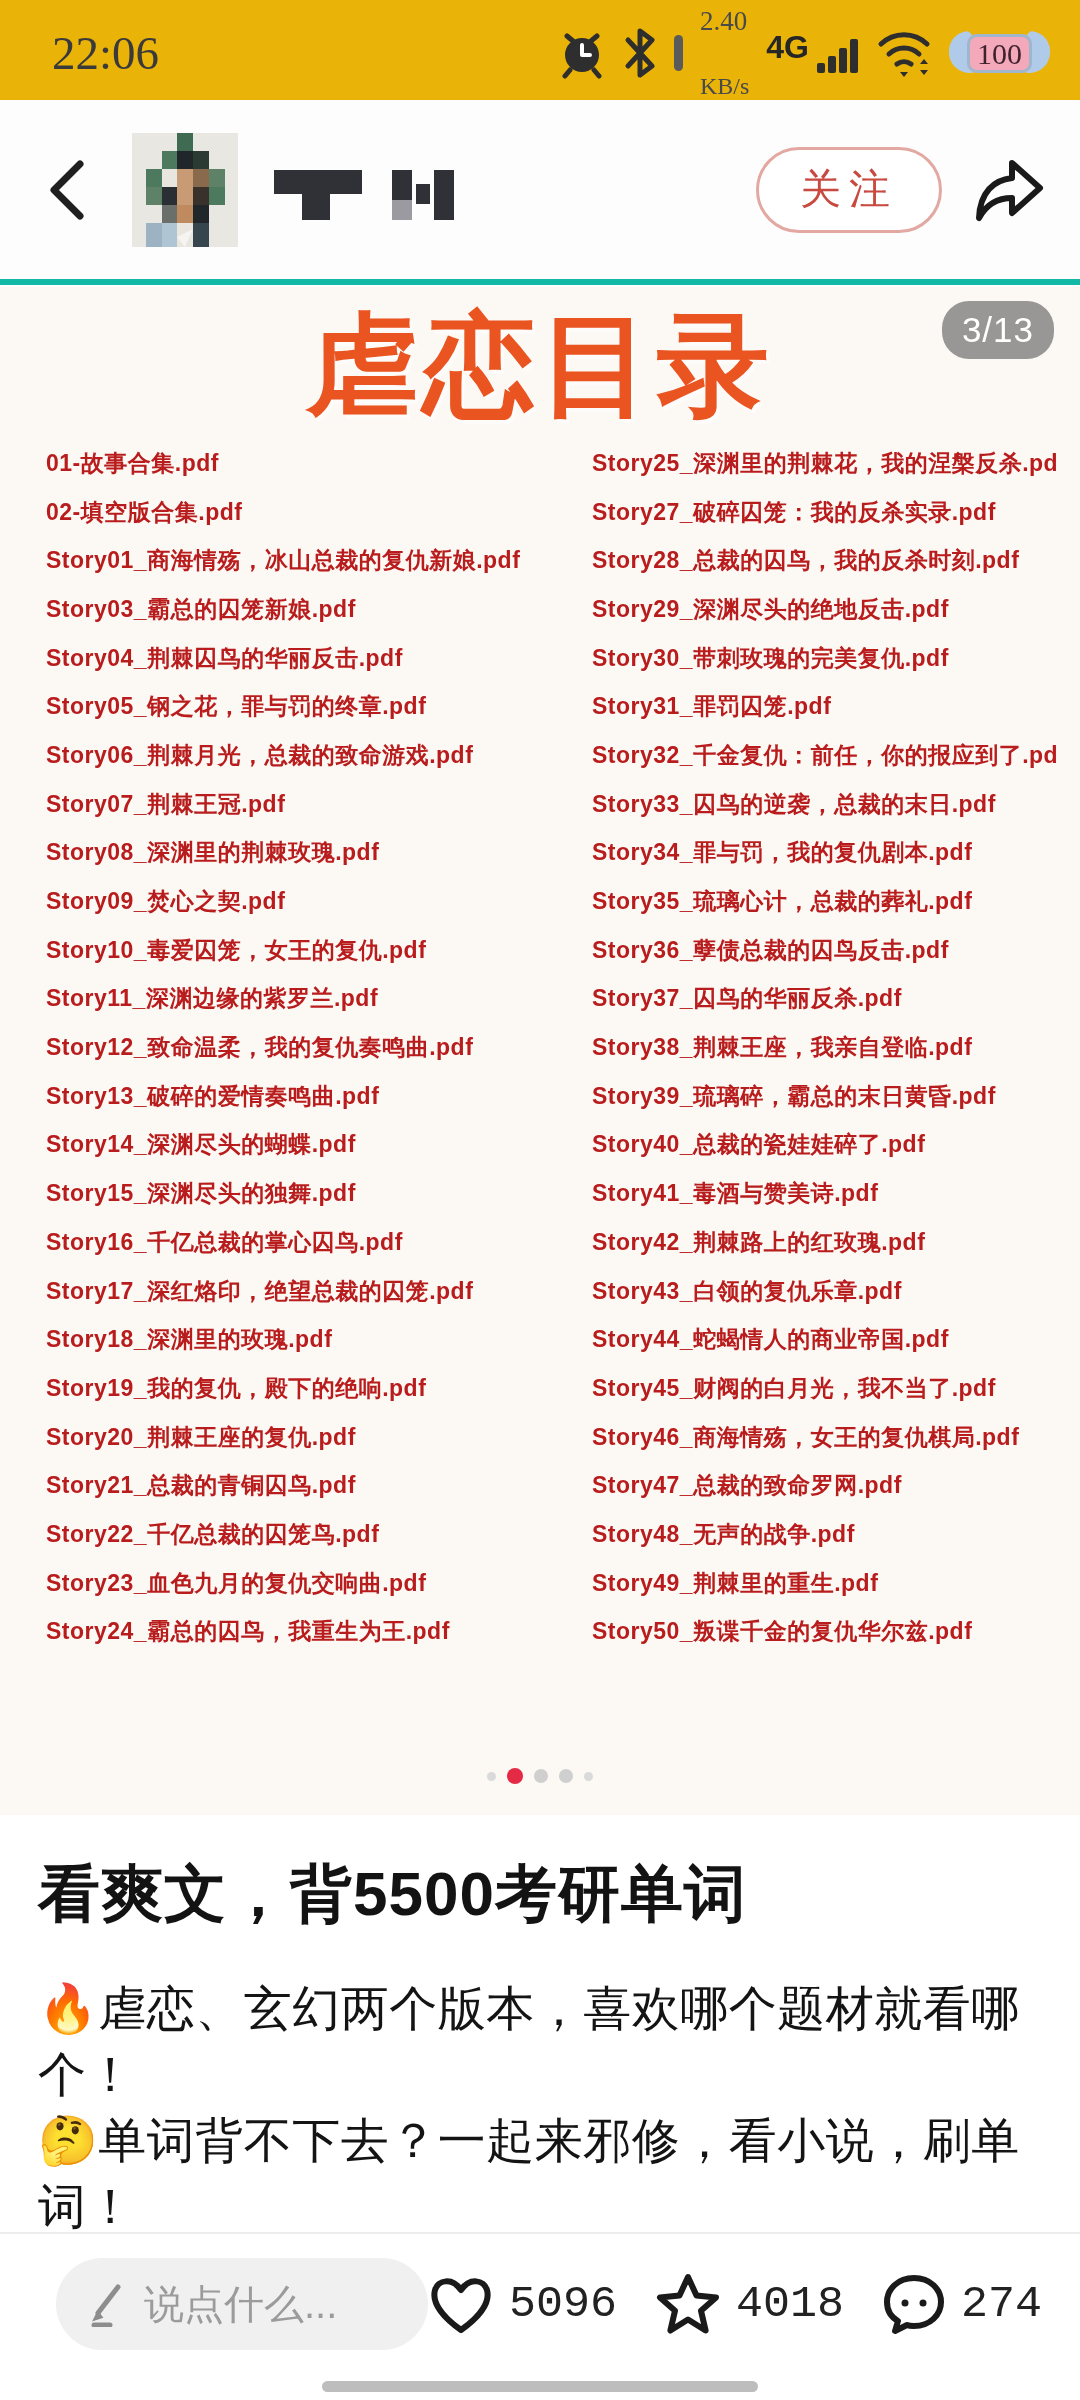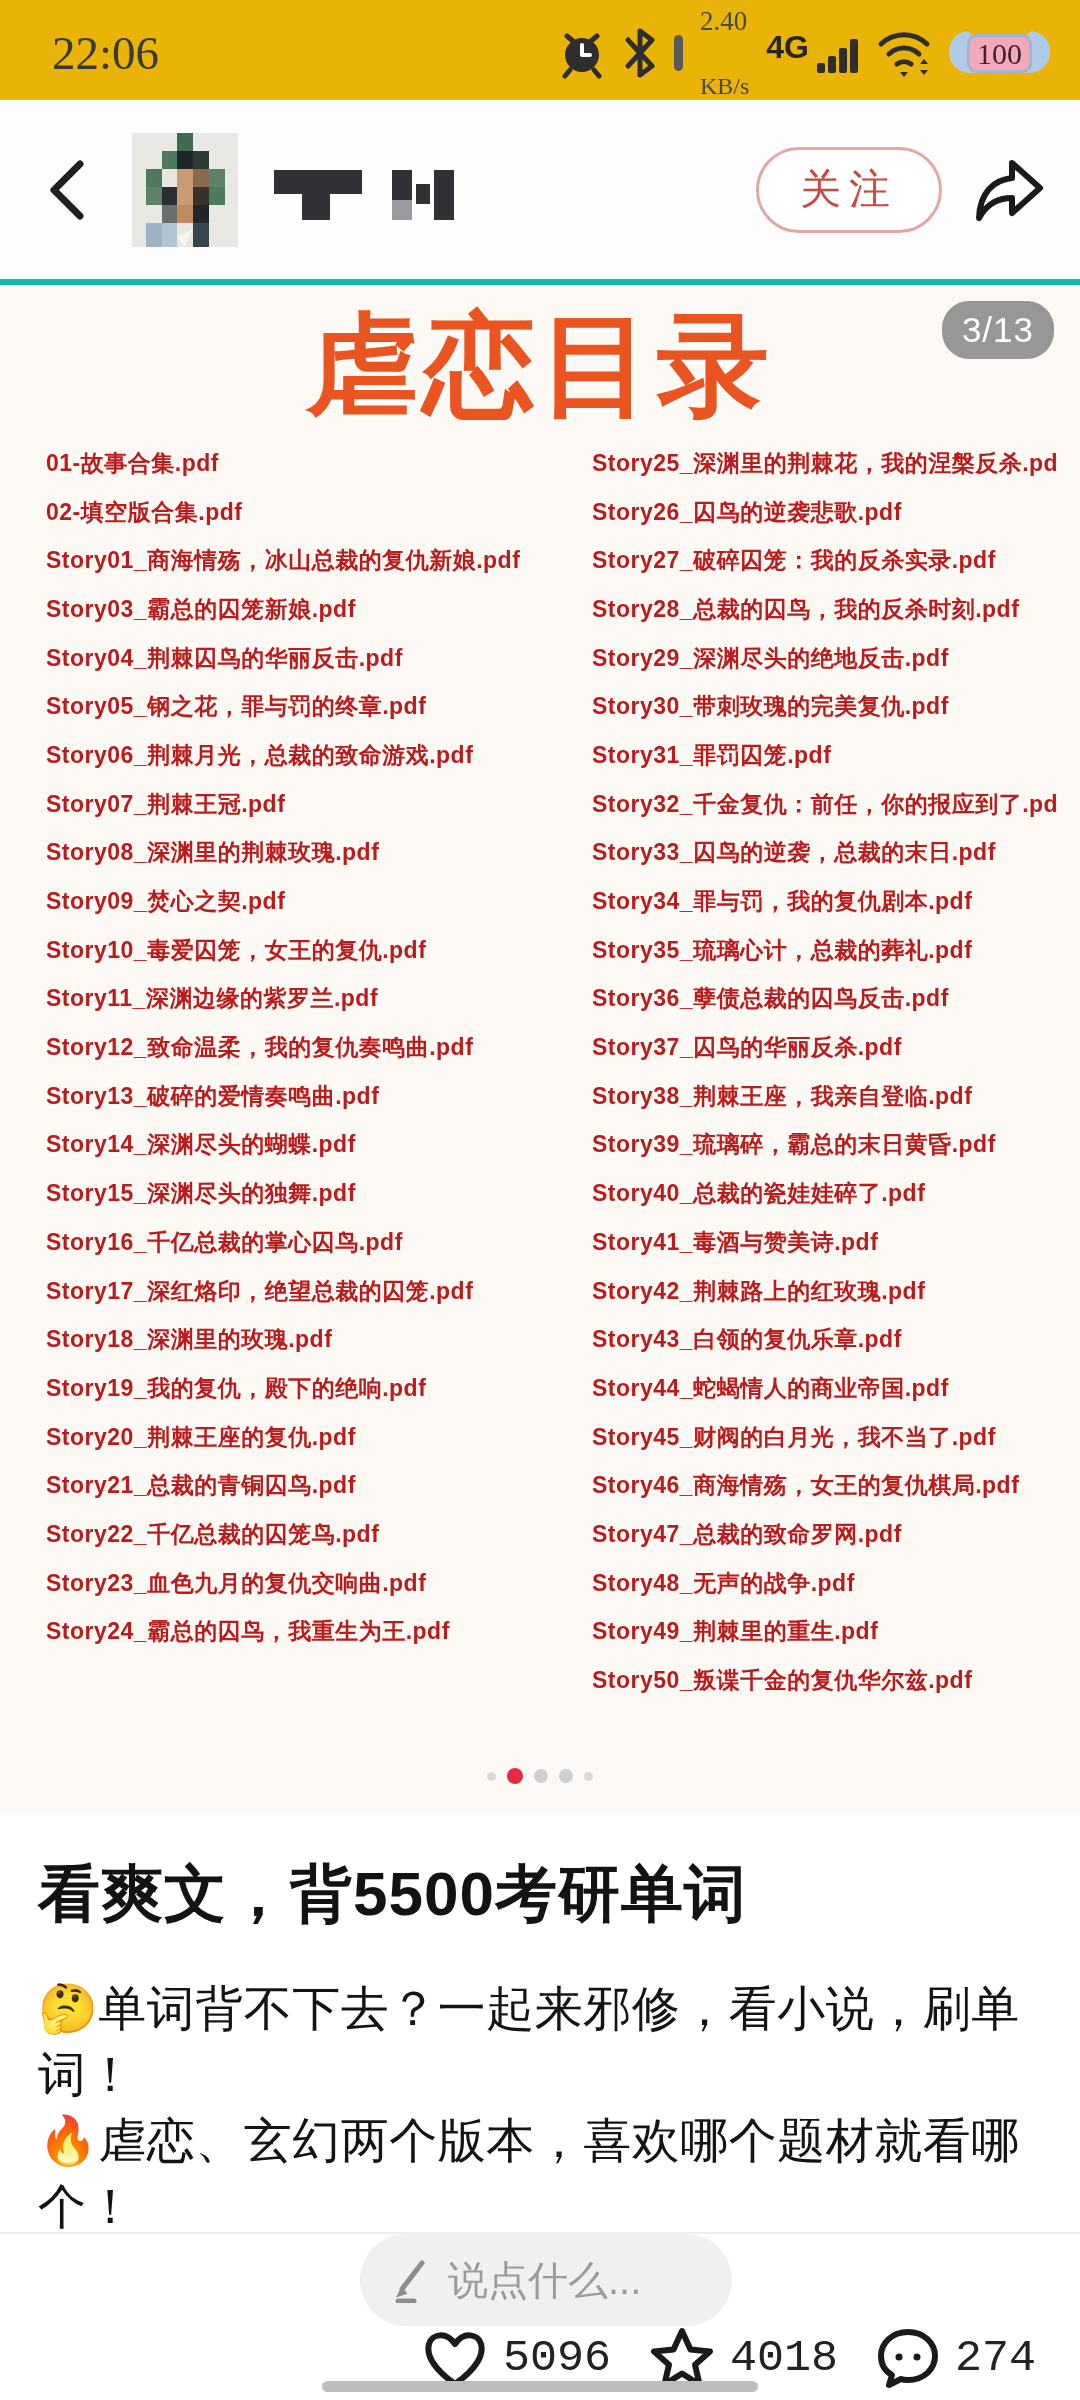--- a/index.html
+++ b/index.html
@@ -61,21 +61,21 @@
   .dot.active { width:16px; height:16px; background:#E52A46; }
 
   
   .description { position:absolute; top:1815px; left:0; right:0; bottom:0;
     background:#ffffff; padding:37px 40px 0 38px; }
   .desc-title { font-size:62px; font-weight:700; color:#131313; margin-bottom:40px; letter-spacing:1px; }
   .description p { font-size:48px; line-height:66px; color:#141414; letter-spacing:0.5px; }
 
   
   .bottom-bar { position:absolute; left:0; right:0; top:2232px; height:168px; background:#fff;
-    border-top:2px solid #EDEDED; display:flex; align-items:center; padding:0 44px 26px 56px; z-index:5;flex-direction:column; }
+    border-top:2px solid #EDEDED; display:flex; align-items:center; padding:0 44px 26px 56px; z-index:5; }
   .comment-input { width:372px; height:92px; background:#F0F0F0; border-radius:46px;
     display:flex; align-items:center; padding:0 24px 0 32px; gap:18px; flex:0 0 auto; }
   .comment-input .ph { font-size:40px; color:#9B9B9B; white-space:nowrap; overflow:hidden; }
   .actions { margin-left:auto; display:flex; align-items:center; gap:38px; }
   .action { display:flex; align-items:center; gap:15px; }
   .count { font-family:Liberation Mono, monospace; font-size:45px; color:#222; }
   .home-indicator { position:absolute; bottom:8px; left:50%; transform:translateX(-50%);
     width:436px; height:11px; border-radius:6px; background:#BDBDBD; z-index:6; }
 
   svg { display:block; }
@@ -213,21 +213,20 @@
           <li class="file-item">Story19_我的复仇，殿下的绝响.pdf</li>
           <li class="file-item">Story20_荆棘王座的复仇.pdf</li>
           <li class="file-item">Story21_总裁的青铜囚鸟.pdf</li>
           <li class="file-item">Story22_千亿总裁的囚笼鸟.pdf</li>
           <li class="file-item">Story23_血色九月的复仇交响曲.pdf</li>
           <li class="file-item">Story24_霸总的囚鸟，我重生为王.pdf</li>
         </ul>
       <ul class="file-col right">
 
       <li class="file-item">Story25_深渊里的荆棘花，我的涅槃反杀.pdf</li>
-          <li class="file-item">Story26_囚鸟的逆袭悲歌.pdf</li>
           <li class="file-item">Story27_破碎囚笼：我的反杀实录.pdf</li>
           <li class="file-item">Story28_总裁的囚鸟，我的反杀时刻.pdf</li>
           <li class="file-item">Story29_深渊尽头的绝地反击.pdf</li>
           <li class="file-item">Story30_带刺玫瑰的完美复仇.pdf</li>
           <li class="file-item">Story31_罪罚囚笼.pdf</li>
           <li class="file-item">Story32_千金复仇：前任，你的报应到了.pdf</li>
           <li class="file-item">Story33_囚鸟的逆袭，总裁的末日.pdf</li>
           <li class="file-item">Story34_罪与罚，我的复仇剧本.pdf</li>
           <li class="file-item">Story35_琉璃心计，总裁的葬礼.pdf</li>
           <li class="file-item">Story36_孽债总裁的囚鸟反击.pdf</li>
@@ -252,22 +251,22 @@
   <div class="dots">
     <span class="dot small"></span>
     <span class="dot active"></span>
     <span class="dot"></span>
     <span class="dot"></span>
     <span class="dot small"></span>
   </div>
 
   <div class="description">
     <div class="desc-title">看爽文，背5500考研单词</div>
+    <p>🔥虐恋、玄幻两个版本，喜欢哪个题材就看哪个！</p>
     <p>🤔单词背不下去？一起来邪修，看小说，刷单词！</p>
-    <p>🔥虐恋、玄幻两个版本，喜欢哪个题材就看哪个！</p>
     <p>🌟每个版本都包括50个小故事，平均每个故事</p>
   </div>
 
   <div class="bottom-bar">
     <div class="comment-input">
       <span>
         <svg width="38" height="46" viewBox="0 0 38 46" fill="none" stroke="#8d8d8d" stroke-width="5" stroke-linecap="round">
           <path d="M10 32 L30 6"></path>
           <path d="M10 32 L7 38 L13 36 Z" fill="#8d8d8d" stroke-width="3"></path>
           <path d="M6 44 L22 44"></path>

